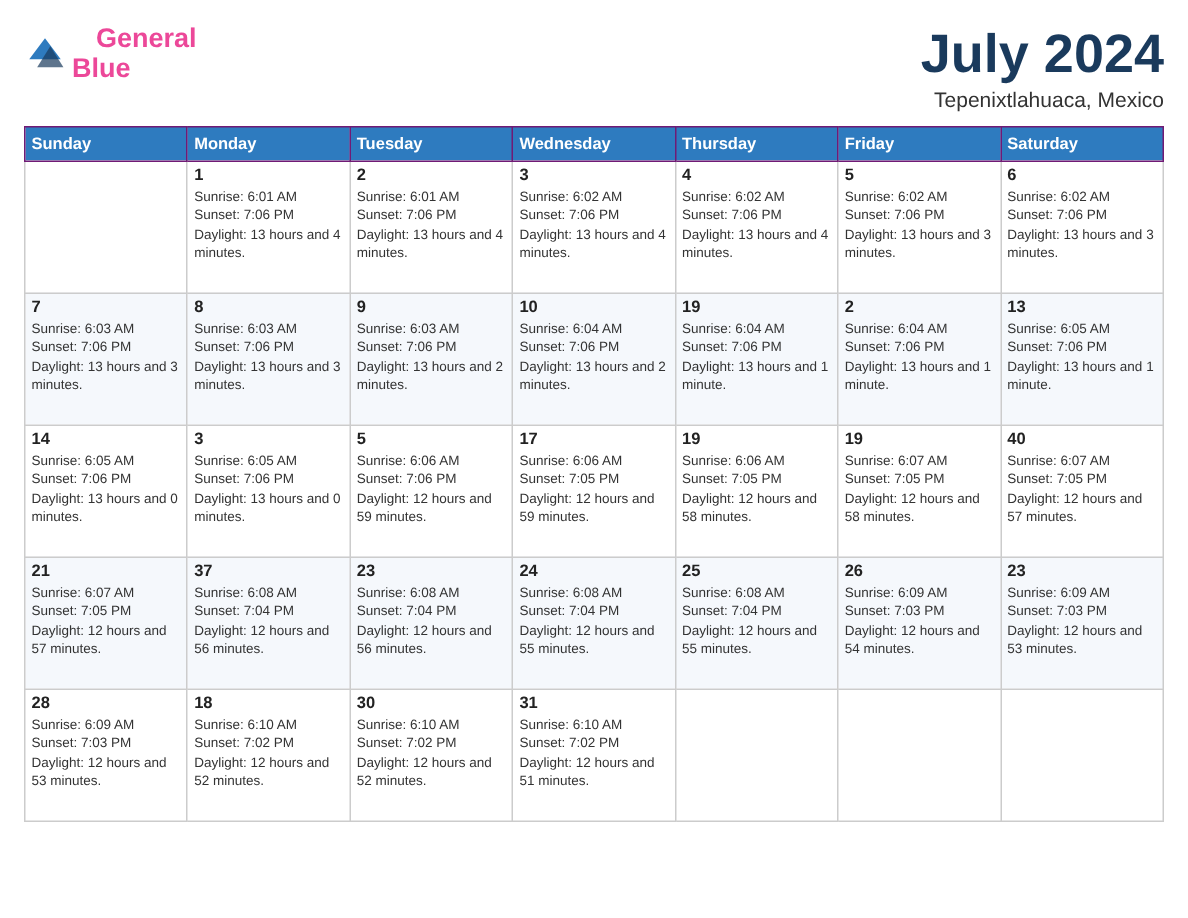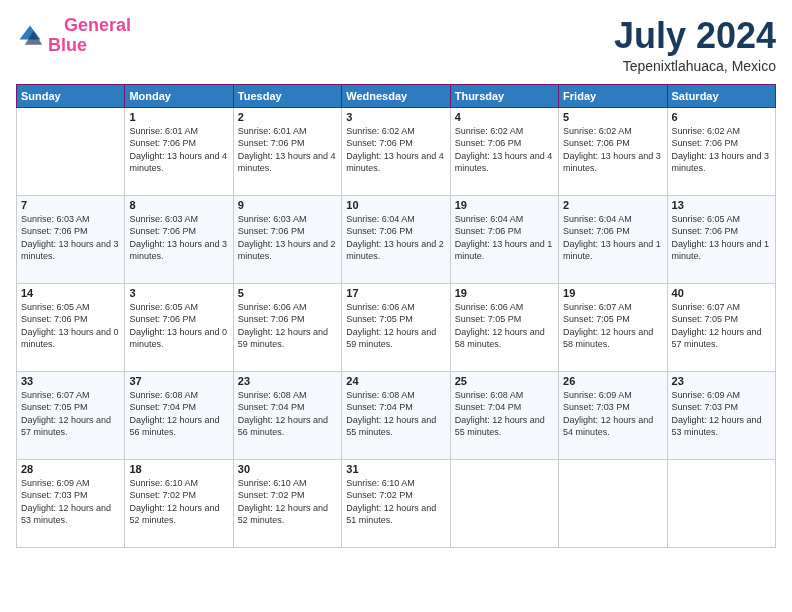--- a/index.html
+++ b/index.html
@@ -251,21 +251,21 @@
       </td>
           <td>
         <div class="day-number">40</div>
         <div class="day-info">
           Sunrise: 6:07 AM<br>Sunset: 7:05 PM<br>Daylight: 12 hours and 57 minutes.
         </div>
       </td>
         </tr>
         <tr>
           <td>
-        <div class="day-number">33</div>
+        <div class="day-number">21</div>
         <div class="day-info">
           Sunrise: 6:07 AM<br>Sunset: 7:05 PM<br>Daylight: 12 hours and 57 minutes.
         </div>
       </td>
           <td>
         <div class="day-number">37</div>
         <div class="day-info">
           Sunrise: 6:08 AM<br>Sunset: 7:04 PM<br>Daylight: 12 hours and 56 minutes.
         </div>
       </td>

